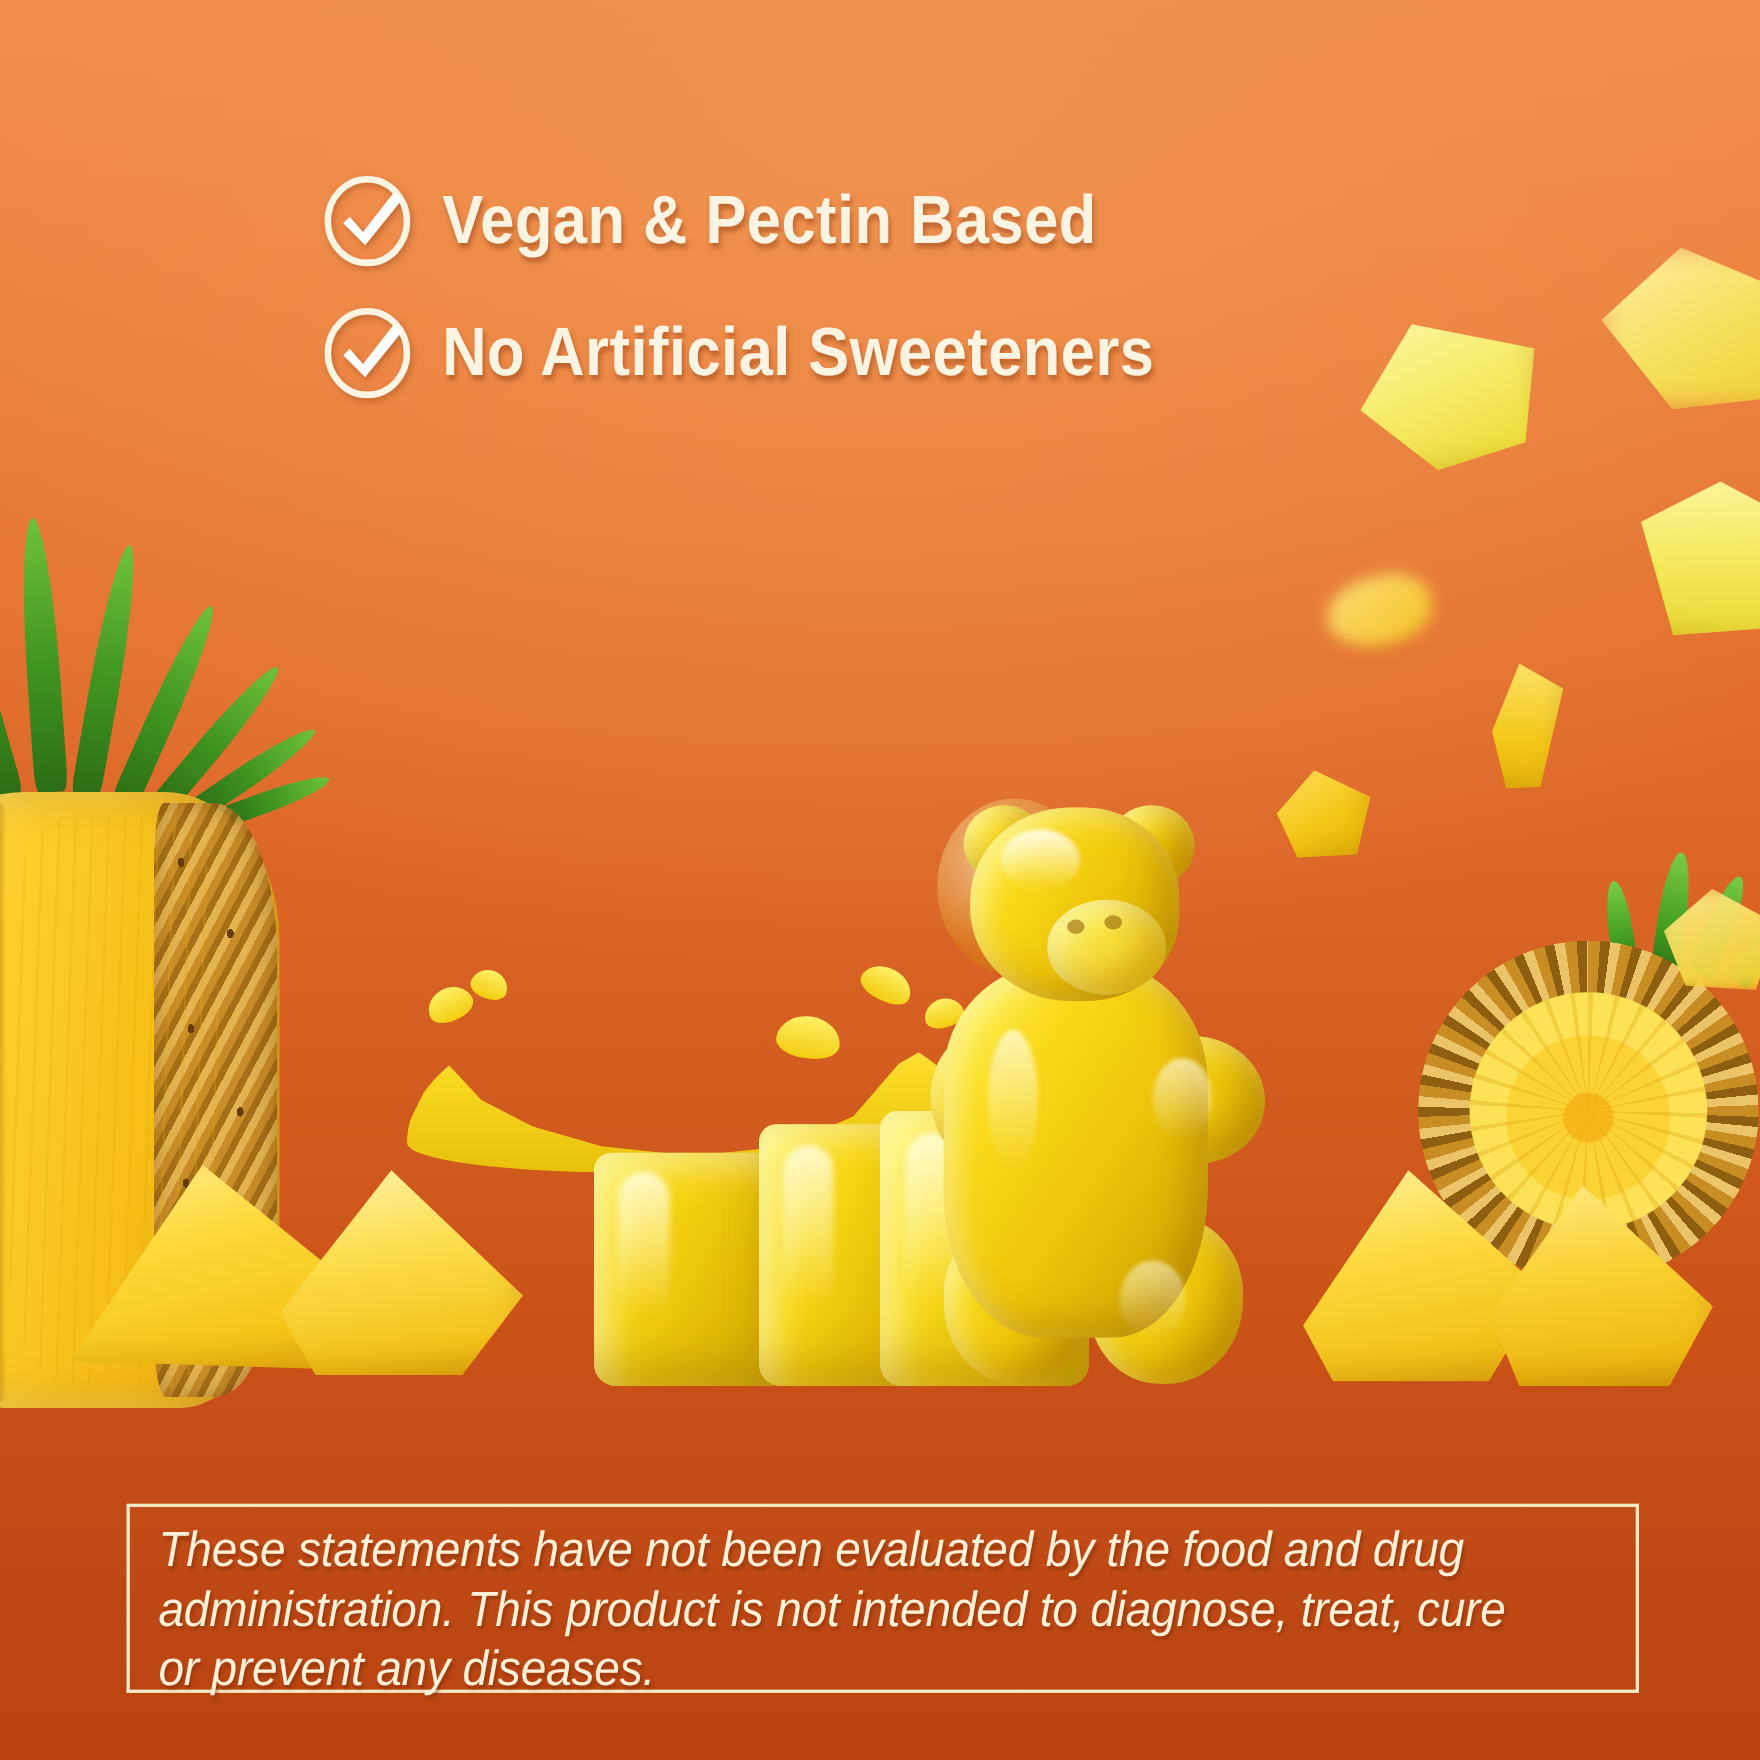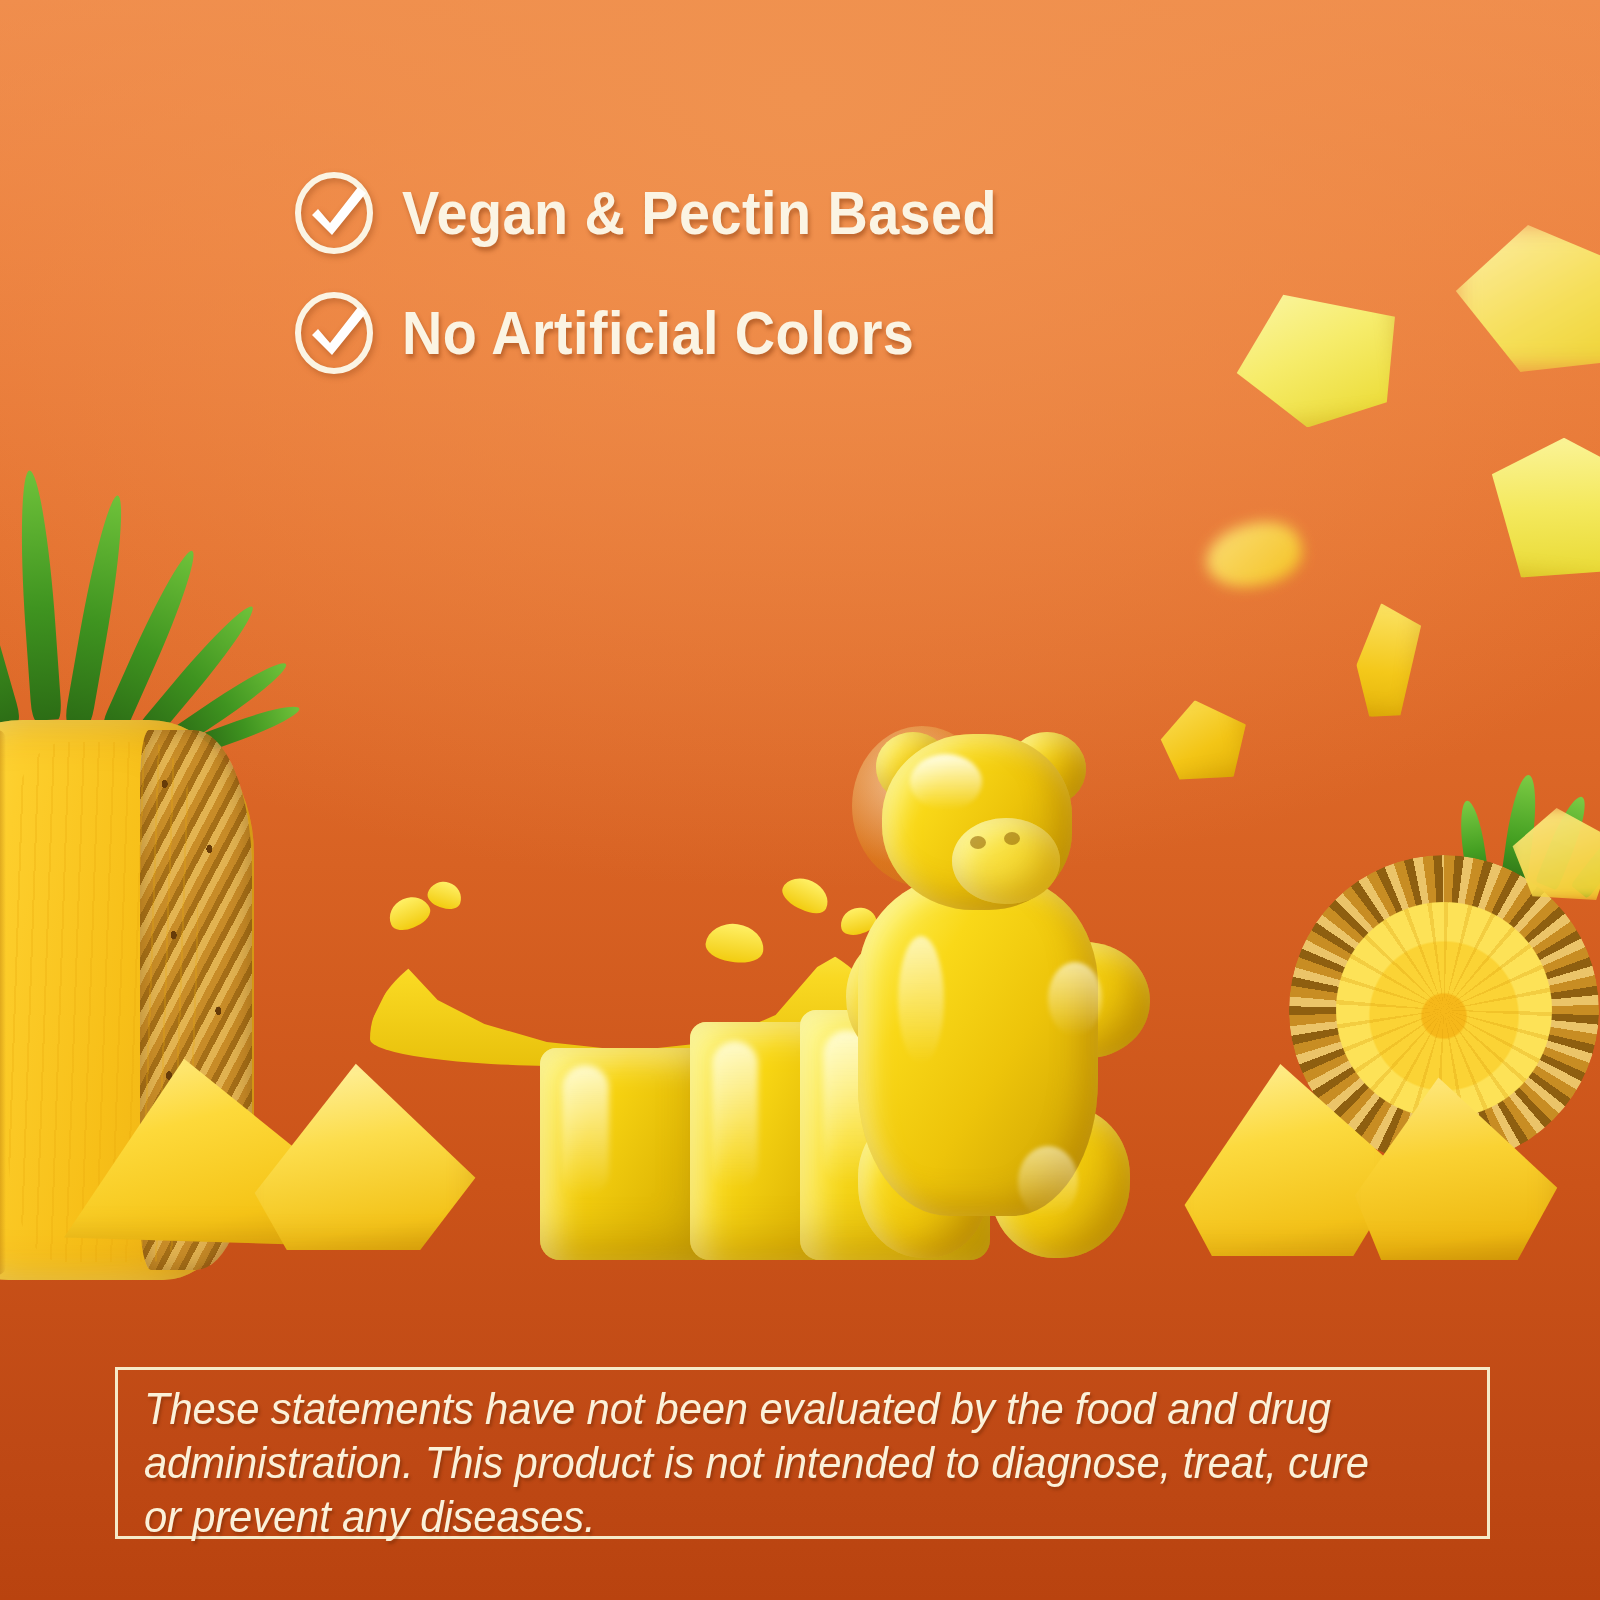--- a/index.html
+++ b/index.html
@@ -203,21 +203,21 @@
     position:absolute; background:linear-gradient(180deg,rgba(255,255,240,.9),rgba(255,255,210,0));
     border-radius:50%; filter:blur(2px);
   }
   #gummy-bear .eye {
     position:absolute; width:16px; height:13px; border-radius:50%;
     background:rgba(140,92,0,.55);
   }
 
   
   #benefits {
-    position:absolute; left:292px; top:160px; width:980px;
+    position:absolute; left:292px; top:148px; width:980px;
     display:flex; flex-direction:column; gap:14px;
   }
   .benefit { display:flex; align-items:center; gap:26px; height:106px; }
   .check-icon { flex:0 0 auto; width:84px; height:84px; position:relative;
                 filter:drop-shadow(2px 3px 3px rgba(120,50,10,.35)); }
   .check-icon svg { display:block; width:84px; height:84px; }
   .benefit-label {
     color:#FBF4E3;
     font-family:"Liberation Sans", sans-serif;
     font-weight:bold;
@@ -358,30 +358,30 @@
     <div class="benefit">
       <span class="check-icon">
         <svg viewBox="0 0 84 84" xmlns="http://www.w3.org/2000/svg">
           <ellipse cx="42" cy="42" rx="36" ry="38" fill="none" stroke="#FBF4E3" stroke-width="6"></ellipse>
           <path d="M20 44 L26 38 L38 52 L66 16 L74 22 L40 64 Z" fill="#FFFFFF"></path>
         </svg>
       </span>
       <span class="benefit-label">Vegan &amp; Pectin Based</span>
     </div>
 
-
     <div class="benefit">
       <span class="check-icon">
         <svg viewBox="0 0 84 84" xmlns="http://www.w3.org/2000/svg">
           <ellipse cx="42" cy="42" rx="36" ry="38" fill="none" stroke="#FBF4E3" stroke-width="6"></ellipse>
           <path d="M20 44 L26 38 L38 52 L66 16 L74 22 L40 64 Z" fill="#FFFFFF"></path>
         </svg>
       </span>
-      <span class="benefit-label">No Artificial Colors</span>
-    </div>
+      <span class="benefit-label">No Artificial Sweeteners</span>
+    </div>
+
 
 
 
   </div>
 
   <div id="disclaimer">
     <p>These statements have not been evaluated by the food and drug administration. This product is not intended to diagnose, treat, cure or prevent any diseases.</p>
   </div>
 
 </div>

